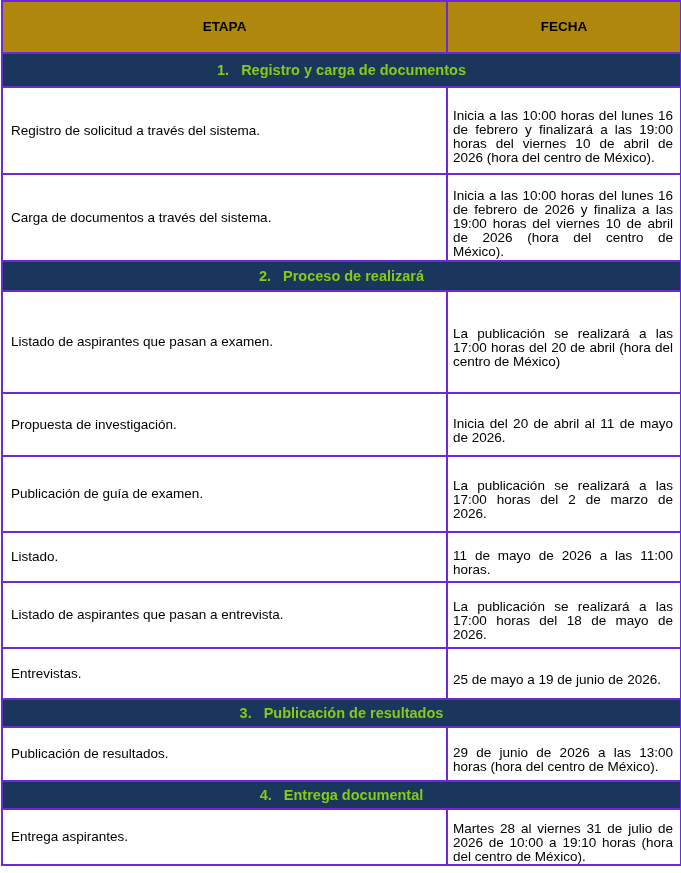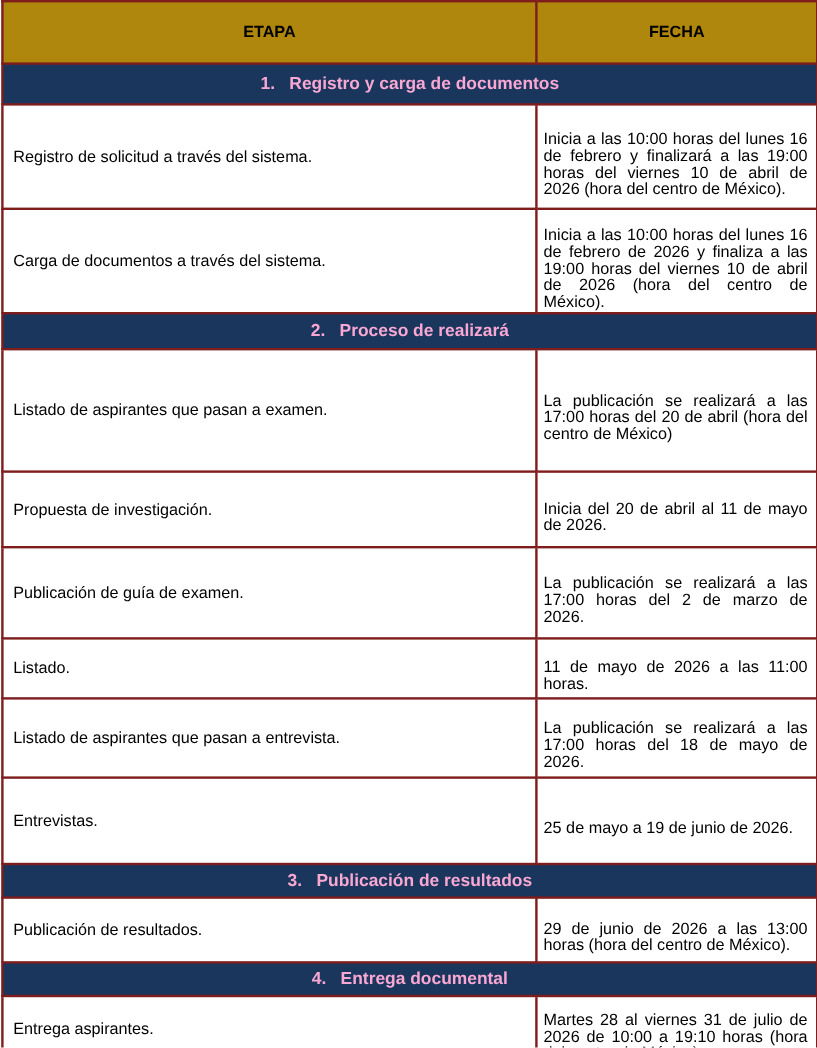--- a/index.html
+++ b/index.html
@@ -1,20 +1,20 @@
 <!DOCTYPE html>
 <html><head>
 <meta charset="utf-8">
 <style>
   html, body { margin:0; padding:0; background:#ffffff; }
   body { width:681px; height:873px; overflow:hidden; font-family:"Liberation Sans", sans-serif; }
   table { border-collapse:collapse; table-layout:fixed; width:679px; margin:0 0 0 1px; }
-  td, th { border:2px solid #7f1d1d; font-size:13.5px; color:#000; line-height:14px; }
+  td, th { border:2px solid #6d28d9; font-size:13.5px; color:#000; line-height:14px; }
   th { background:#AE870C; font-weight:bold; text-align:center; height:50px; padding:0; }
-  tr.section td { background:#1A365C; color:#f9a8d4; font-weight:bold; text-align:center; font-size:14.5px; padding:0; }
+  tr.section td { background:#1A365C; color:#84cc16; font-weight:bold; text-align:center; font-size:14.5px; padding:0; }
   td.etapa { padding:0 0 0 8px; vertical-align:middle; }
   td.fecha { padding:12px 7px 0 5px; text-align:justify; vertical-align:middle; }
   .sec-num { margin-right:12px; }
 </style>
 </head>
 <body>
 
 <table>
   <colgroup>
       <col style="width:445px">
@@ -60,21 +60,21 @@
       <td class="fecha">La publicación se realizará a las 17:00 horas del 2 de marzo de 2026.</td>
     </tr>
     <tr style="height:50px">
       <td class="etapa">Listado.</td>
       <td class="fecha">11 de mayo de 2026 a las 11:00 horas.</td>
     </tr>
     <tr style="height:66px">
       <td class="etapa">Listado de aspirantes que pasan a entrevista.</td>
       <td class="fecha">La publicación se realizará a las 17:00 horas del 18 de mayo de 2026.</td>
     </tr>
-    <tr style="height:72px">
+    <tr style="height:51px">
       <td class="etapa">Entrevistas.</td>
       <td class="fecha">25 de mayo a 19 de junio de 2026.</td>
     </tr>
 
     <tr class="section">
       <td colspan="2" style="height:26px">
         <span class="sec-num">3.</span><span>Publicación de resultados</span>
       </td>
     </tr>
     <tr style="height:54px">

